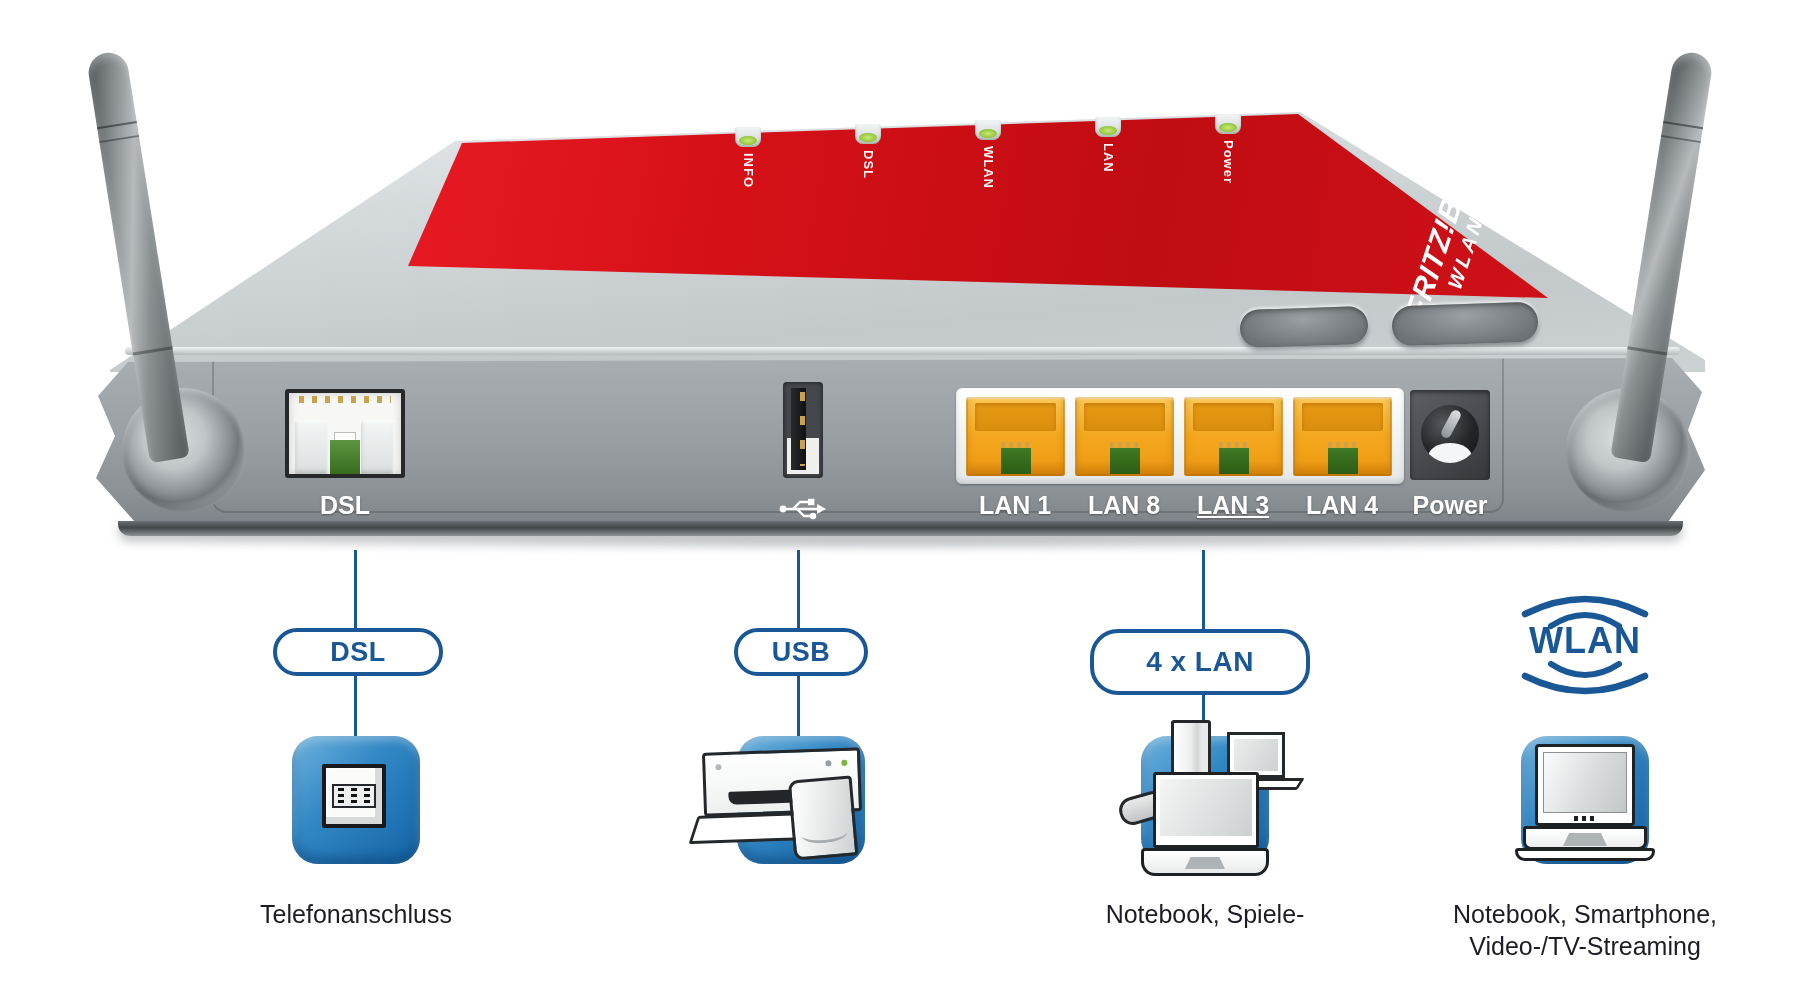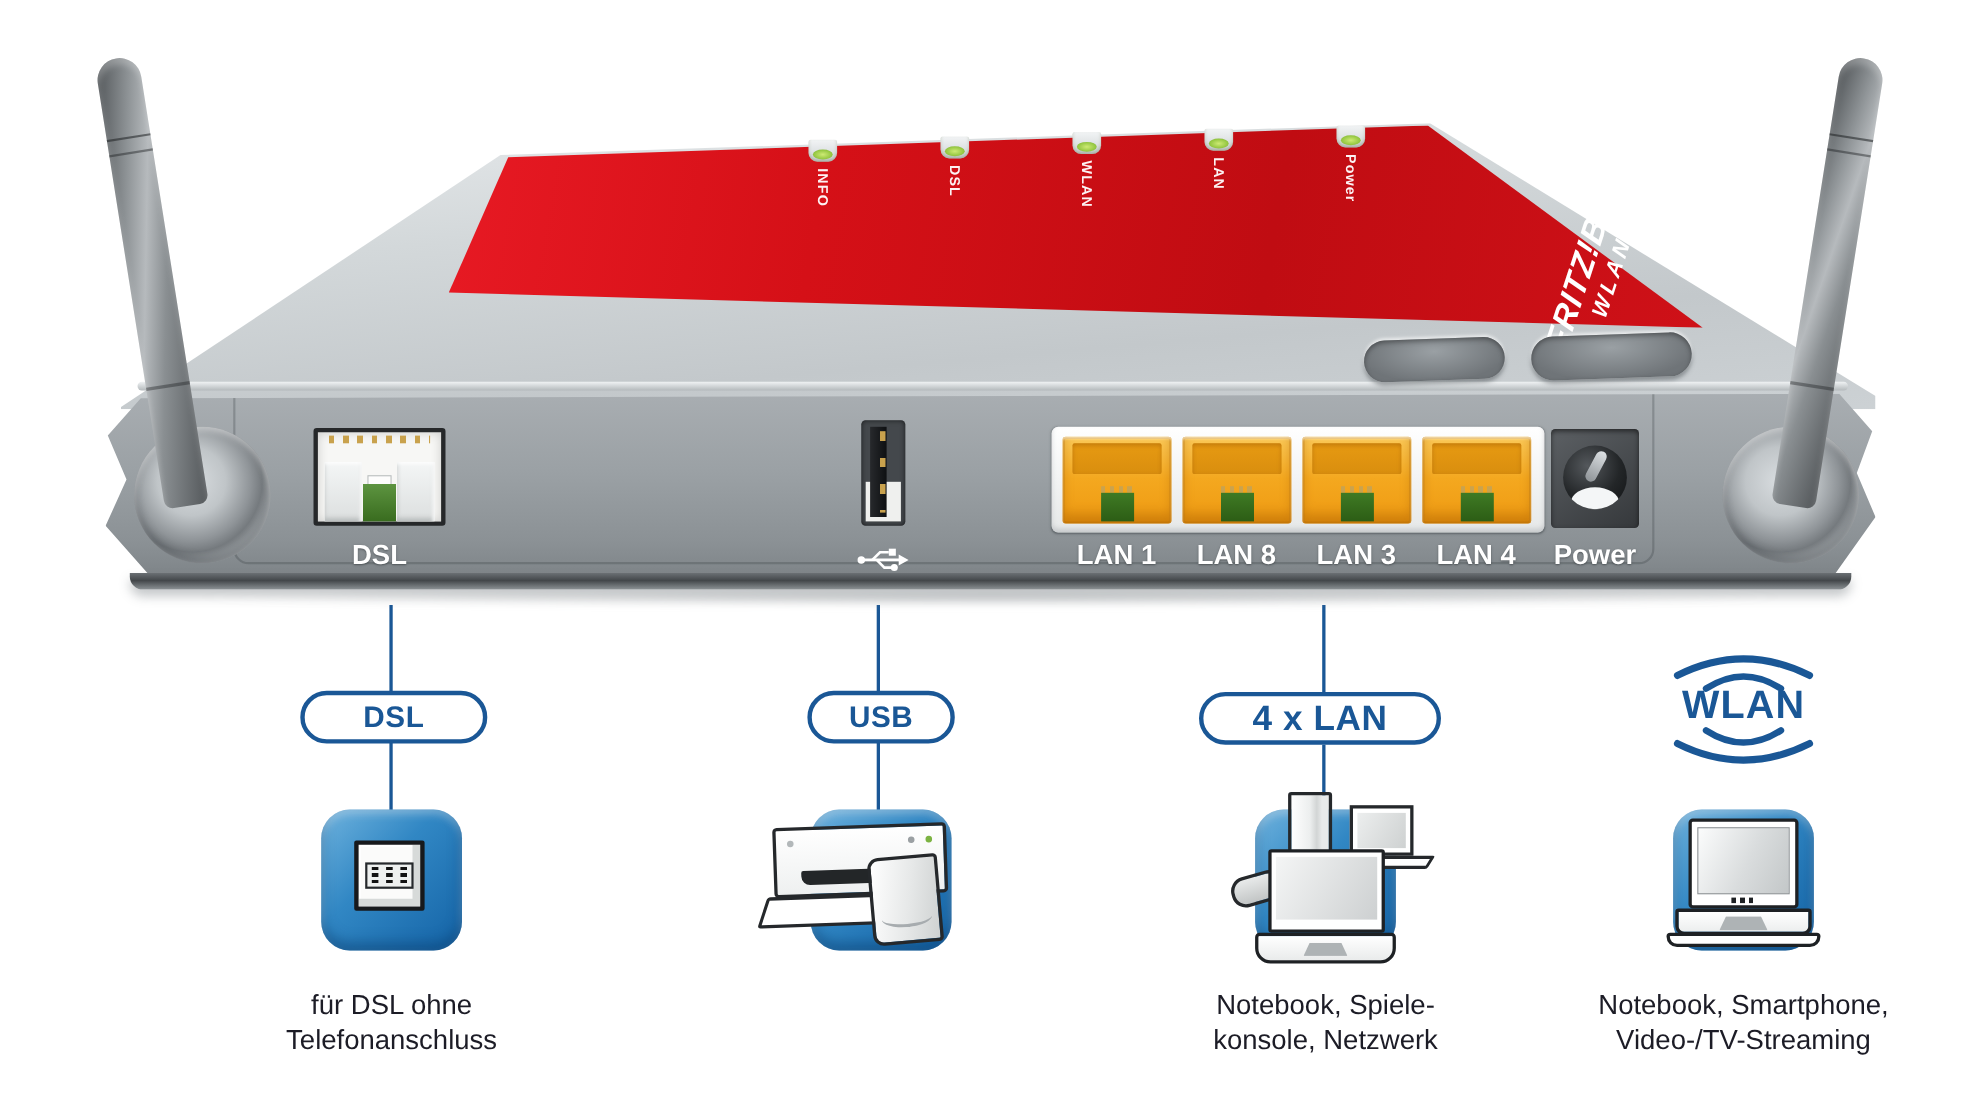--- a/index.html
+++ b/index.html
@@ -240,21 +240,21 @@
           <div class="lan-green"></div>
         </div>
       <div class="lan-port" style="left:337px;">
           <div class="lan-top"></div>
           <div class="lan-pins"></div>
           <div class="lan-green"></div>
         </div>
     </div>
     <div class="port-label" style="left:868px;width:110px;">LAN 1</div>
     <div class="port-label" style="left:977px;width:110px;">LAN 8</div>
-    <div class="port-label" style="left:1086px;width:110px;">LAN 3</div>
+    <div class="port-label" style="left:1086px;width:110px;text-decoration:underline;">LAN 3</div>
     <div class="port-label" style="left:1195px;width:110px;">LAN 4</div>
 
     <div class="power-recess">
       <div class="power-circle">
         <div class="power-pin"></div>
         <div class="power-crescent"></div>
       </div>
     </div>
     <div class="port-label" style="left:1303px;width:110px;">Power</div>
   </div>
@@ -273,21 +273,21 @@
 
   <div class="vline" style="left:354px;top:550px;height:82px;"></div>
   <div class="vline" style="left:354px;top:674px;height:64px;"></div>
   <div class="vline" style="left:797px;top:550px;height:82px;"></div>
   <div class="vline" style="left:797px;top:674px;height:64px;"></div>
   <div class="vline" style="left:1202px;top:550px;height:83px;"></div>
   <div class="vline" style="left:1202px;top:677px;height:63px;"></div>
 
   <div class="pill" style="left:273px;top:628px;width:170px;height:48px;">DSL</div>
   <div class="pill" style="left:734px;top:628px;width:134px;height:48px;">USB</div>
-  <div class="pill" style="left:1090px;top:629px;width:220px;height:48px;font-size:32px;">4 x LAN</div>
+  <div class="pill" style="left:1090px;top:629px;width:220px;height:66px;font-size:28px;">4 x LAN</div>
 
   <svg style="position:absolute;left:1495px;top:576px;" width="180" height="50" viewBox="0 0 180 50">
     <path class="arc" d="M30,38 Q90,8 150,38" stroke-width="6.5"></path>
     <path class="arc" d="M56,50 Q90,28 124,50" stroke-width="6"></path>
   </svg>
   <div class="wlan-word">WLAN</div>
   <svg style="position:absolute;left:1495px;top:664px;" width="180" height="50" viewBox="0 0 180 50">
     <path class="arc" d="M56,0 Q90,22 124,0" stroke-width="6"></path>
     <path class="arc" d="M30,12 Q90,42 150,12" stroke-width="6.5"></path>
   </svg>
@@ -338,27 +338,25 @@
       <div class="wl-display"></div>
       <div class="wl-dots"></div>
     </div>
     <div class="wl-base">
         <div class="trackpad" style="top:4px;width:44px;height:13px;"></div>
       </div>
     <div class="wl-lip"></div>
   </div>
 
   <div class="caption" style="left:166px;">
-    <div>für DSL ohne</div>
     <div>Telefonanschluss</div>
   </div>
   <div class="caption" style="left:611px;">
   </div>
   <div class="caption" style="left:1015px;">
     <div>Notebook, Spiele-</div>
-    <div>konsole, Netzwerk</div>
   </div>
   <div class="caption" style="left:1395px;">
     <div>Notebook, Smartphone,</div>
     <div>Video-/TV-Streaming</div>
   </div>
 
 </div>
 
 </body></html>

